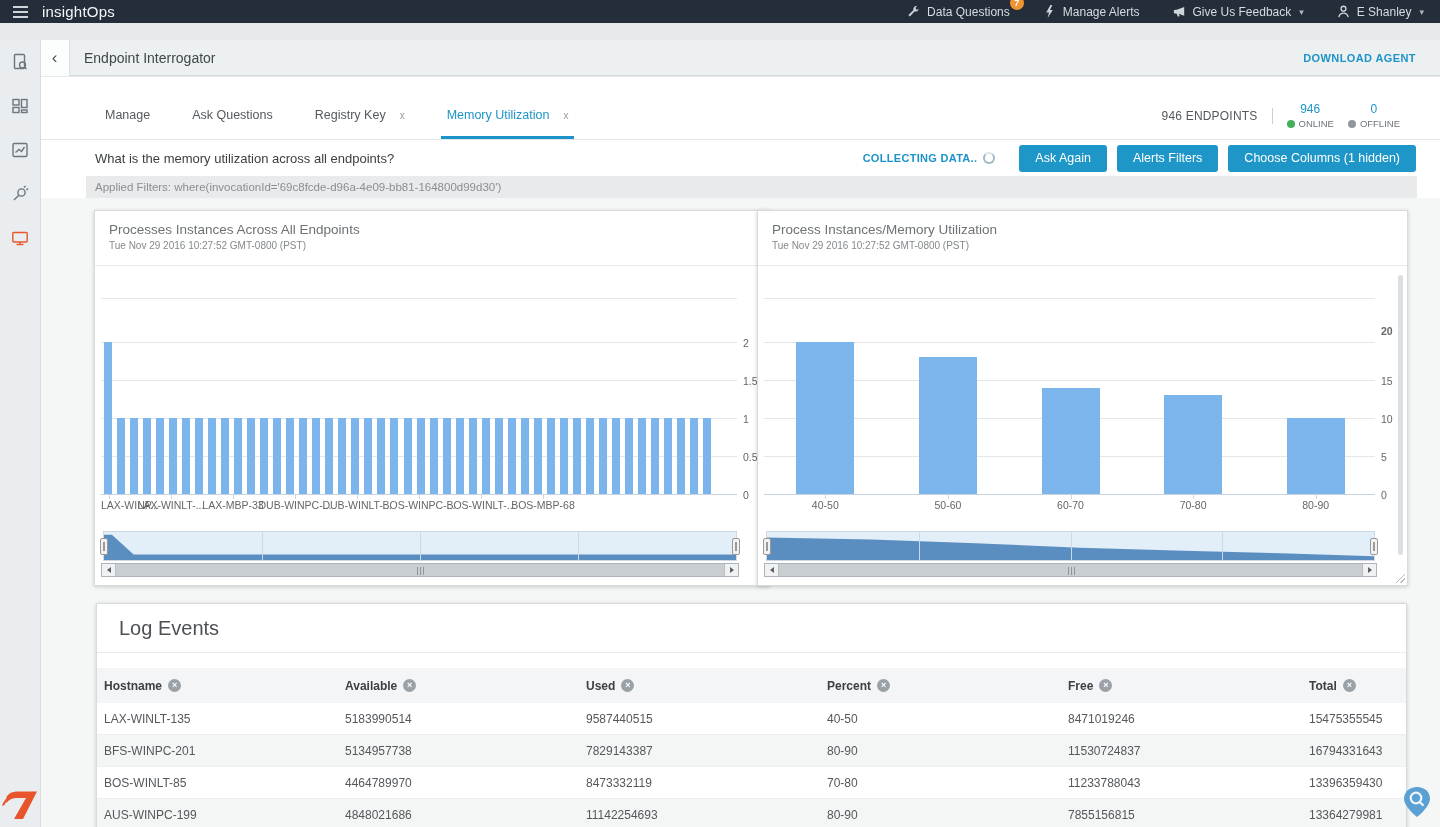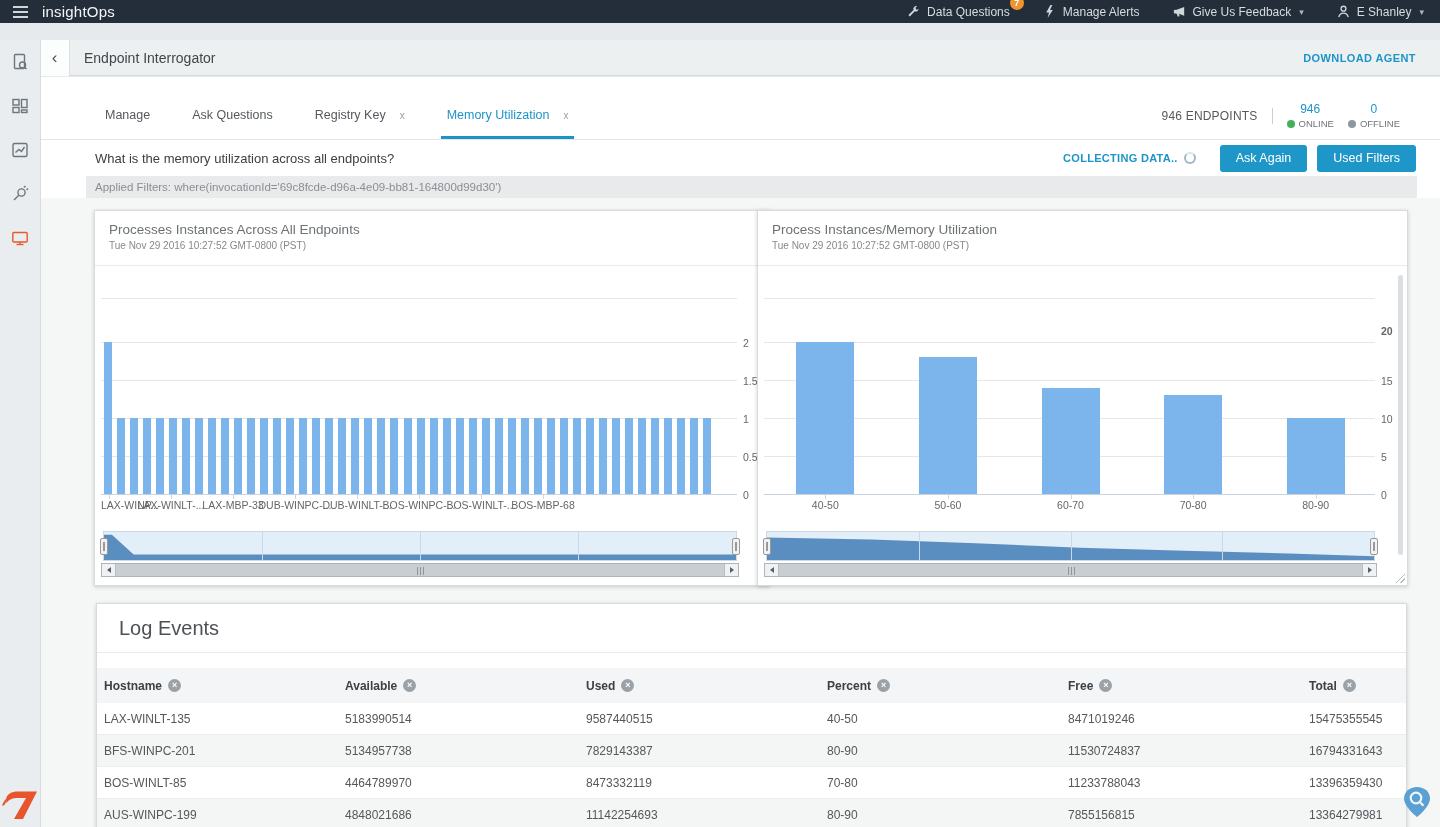--- a/index.html
+++ b/index.html
@@ -272,21 +272,22 @@
     </div>
 
     <div class="question-row">
       <div class="question-text">What is the memory utilization across all endpoints?</div>
       <div class="q-right">
         <div class="collecting">
           <span>COLLECTING DATA..</span>
           <span class="spinner"></span>
         </div>
         <button class="btn">Ask Again</button>
-        <button class="btn">Used Filters</button>
+        <button class="btn">Alerts Filters</button>
+        <button class="btn">Choose Columns (1 hidden)</button>
       </div>
     </div>
 
     <div class="filters-row">
       <div class="filters-text">Applied Filters: where(invocationId='69c8fcde-d96a-4e09-bb81-164800d99d30')</div>
     </div>
 
     <div class="content">
 
       <section class="card" id="card-left">

